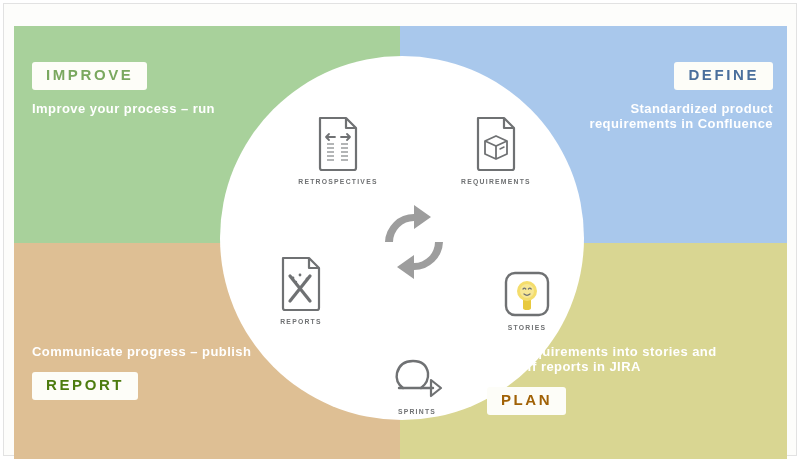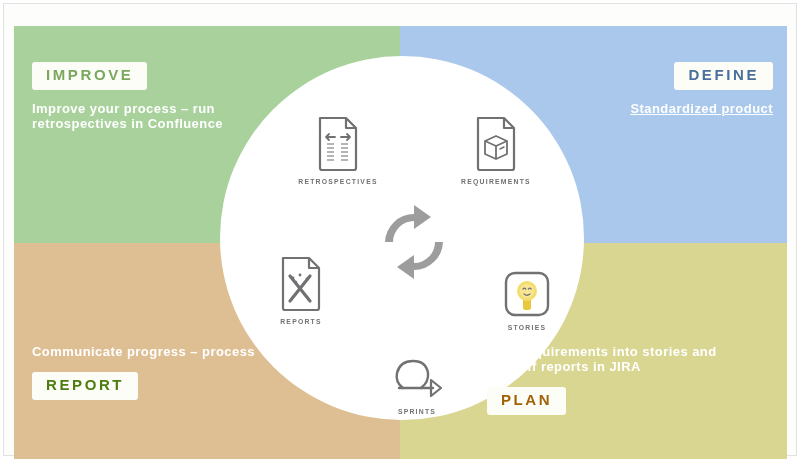--- a/index.html
+++ b/index.html
@@ -66,21 +66,21 @@
     color:#ffffff;
     font-size:13px;
     font-weight:bold;
     letter-spacing:0.45px;
     line-height:15px;
   }
 
   #improve-text { left:18px; top:36px; text-align:left; }
   #improve-text .desc { margin-top:11px; }
   #define-text  { right:14px; top:36px; text-align:right; width:260px;}
-  #define-text .desc { margin-top:11px;text-decoration:underline; }
+  #define-text .desc { margin-top:11px; }
   #report-text  { left:18px; top:318px; text-align:left; }
   #report-text .badge { margin-top:13px; }
   #plan-text    { right:20px; top:318px; text-align:left; width:280px;}
   #plan-text .badge { margin-top:13px; }
 
   
   .node {
     position:absolute;
     width:96px;
     text-align:center;
@@ -127,34 +127,34 @@
     <div class="quad" id="quad-define" style="background:#a9c8ec;"></div>
     <div class="quad" id="quad-report" style="background:#debf94;"></div>
     <div class="quad" id="quad-plan" style="background:#d9d692;"></div>
 
     <div id="circle"></div>
 
     <div class="qtext" id="improve-text">
       <div class="badge" style="color:#7aa85f;">IMPROVE</div>
       <div class="desc">
         <div>Improve your process – run</div>
-        <div>retrospectives in Confluence</div>
       </div>
     </div>
 
     <div class="qtext" id="define-text">
       <div class="badge" style="color:#4a6f9c;">DEFINE</div>
       <div class="desc">
         <div>Standardized product</div>
+        <div>requirements in Confluence</div>
       </div>
     </div>
 
     <div class="qtext" id="report-text">
       <div class="desc">
-        <div>Communicate progress – process</div>
+        <div>Communicate progress – publish</div>
       </div>
       <div class="badge" style="color:#4d7c0f;">REPORT</div>
     </div>
 
     <div class="qtext" id="plan-text">
       <div class="desc">
         <div>Turn requirements into stories and</div>
         <div>kick-off reports in JIRA</div>
       </div>
       <div class="badge" style="color:#a16207;">PLAN</div>

